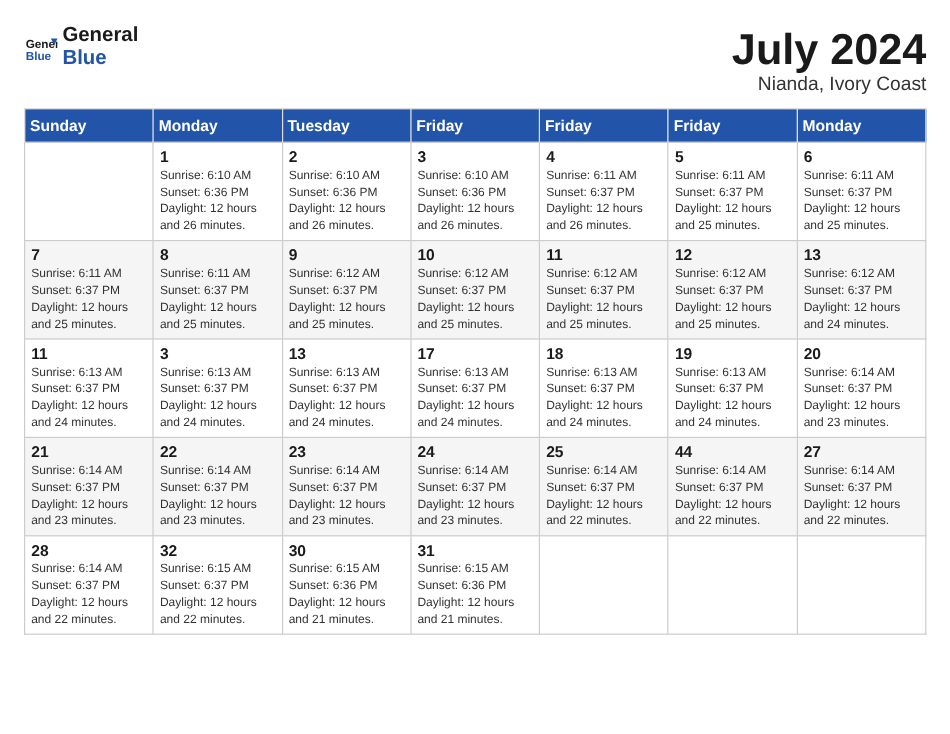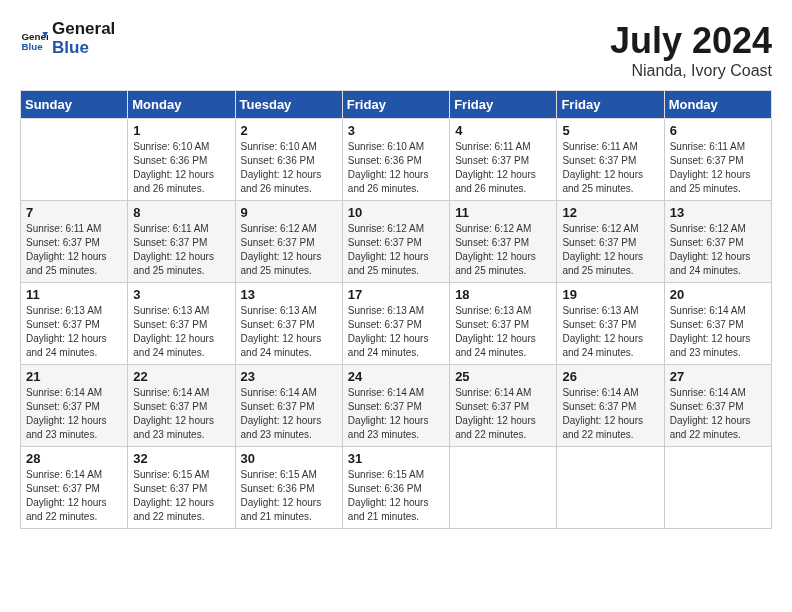--- a/index.html
+++ b/index.html
@@ -288,21 +288,21 @@
 and 23 minutes.</div>
         </td>
         <td>
           <span class="day-num">25</span>
           <div class="day-info" style="white-space: pre-line;">Sunrise: 6:14 AM
 Sunset: 6:37 PM
 Daylight: 12 hours
 and 22 minutes.</div>
         </td>
         <td>
-          <span class="day-num">26</span>
+          <span class="day-num">44</span>
           <div class="day-info" style="white-space: pre-line;">Sunrise: 6:14 AM
 Sunset: 6:37 PM
 Daylight: 12 hours
 and 22 minutes.</div>
         </td>
         <td>
           <span class="day-num">27</span>
           <div class="day-info" style="white-space: pre-line;">Sunrise: 6:14 AM
 Sunset: 6:37 PM
 Daylight: 12 hours

